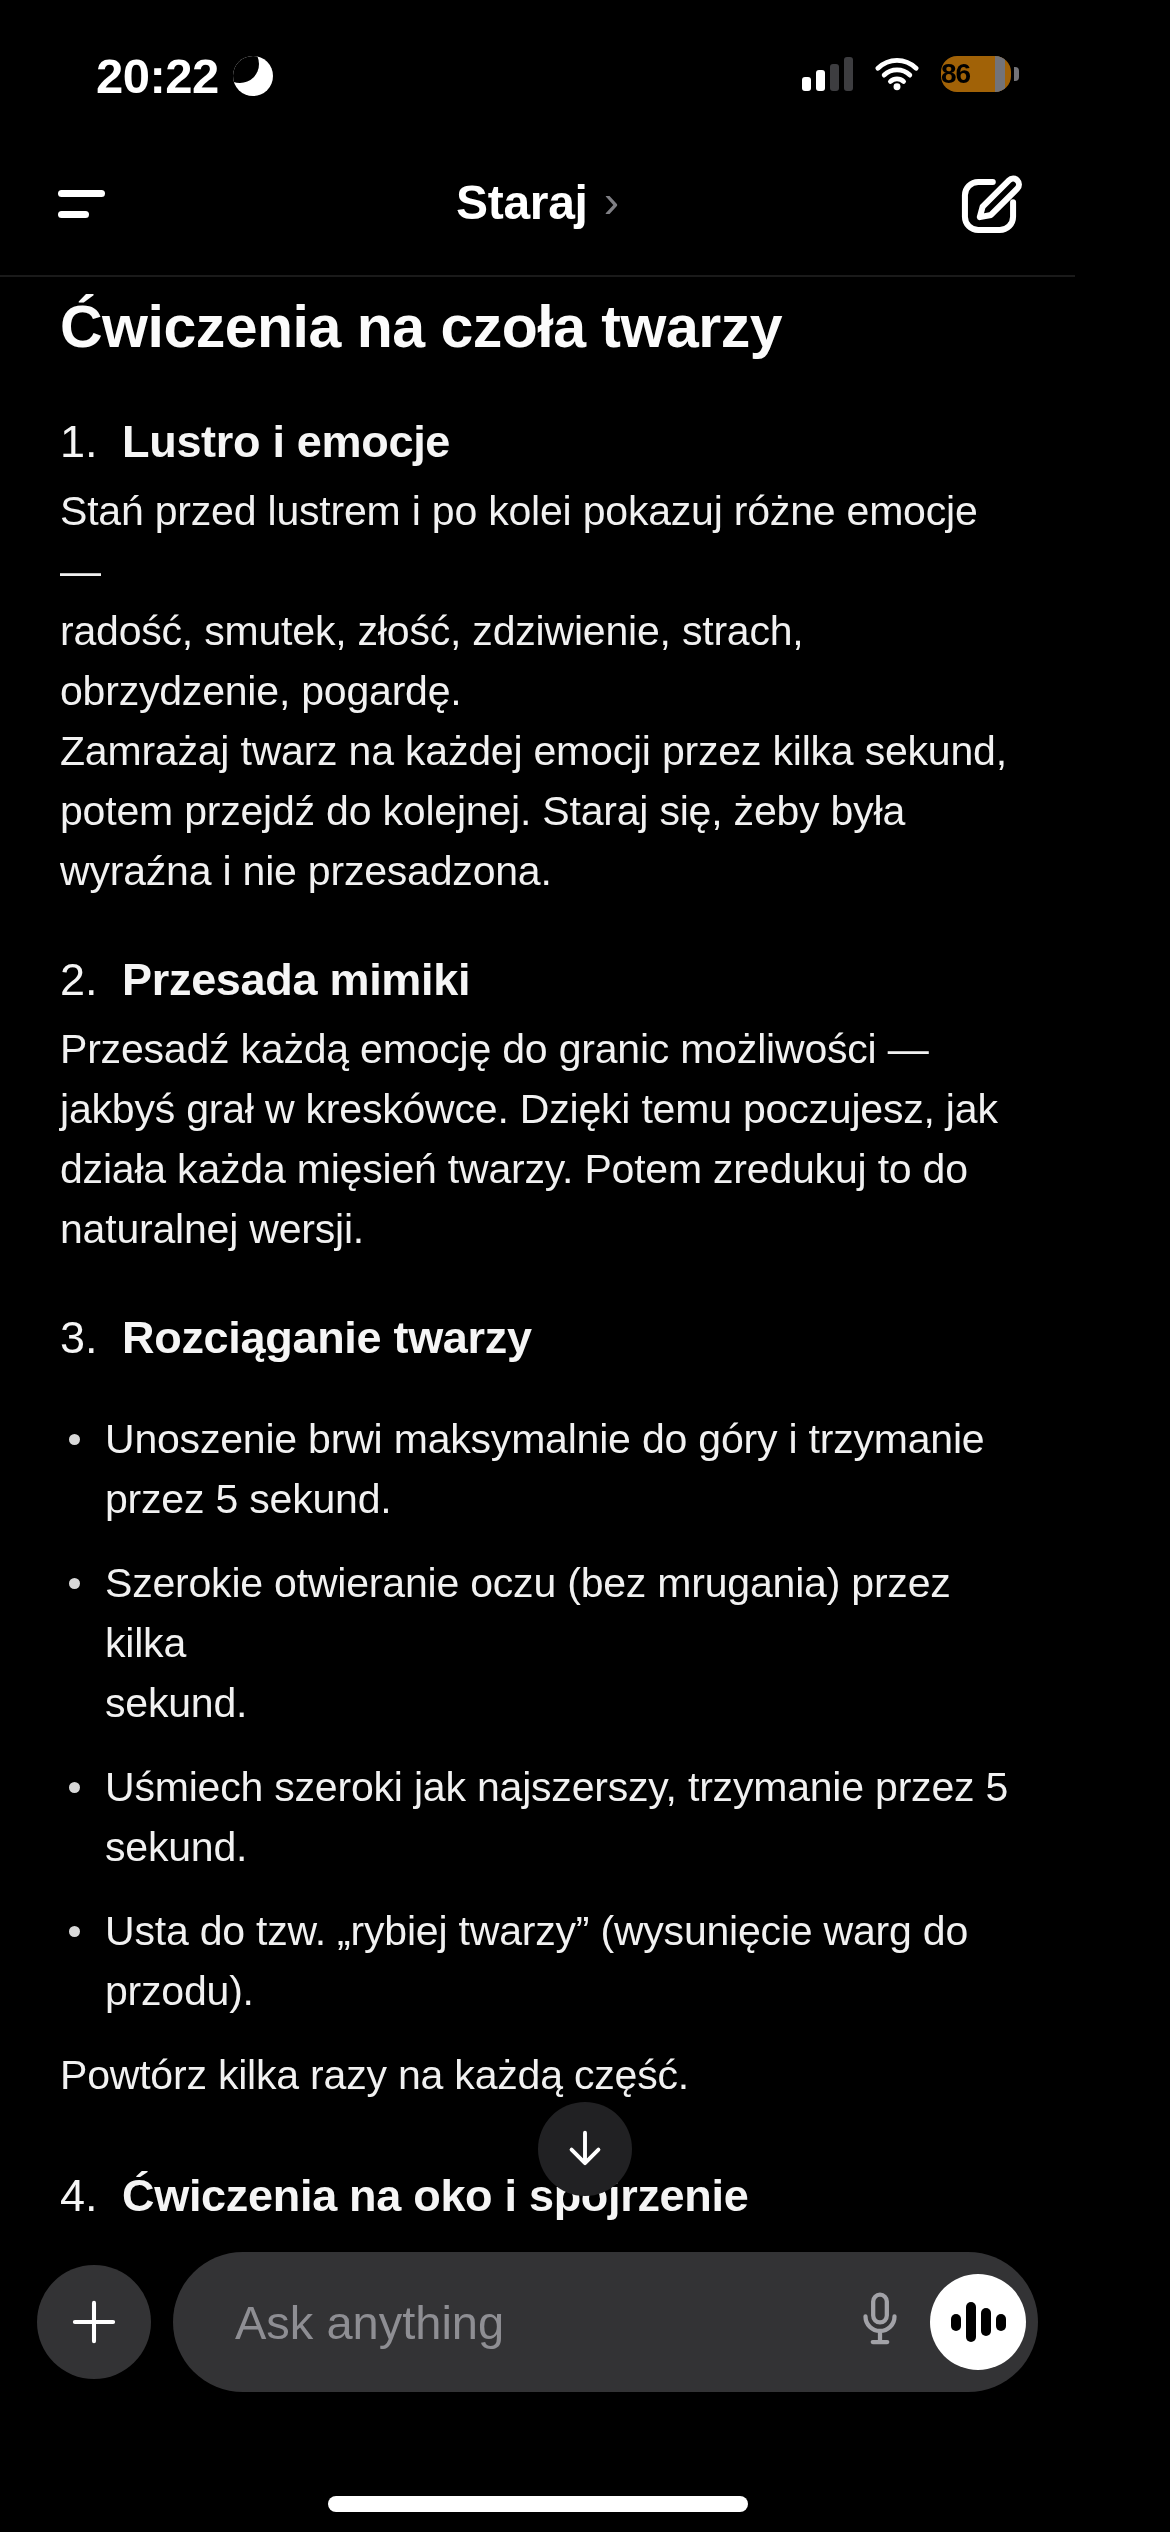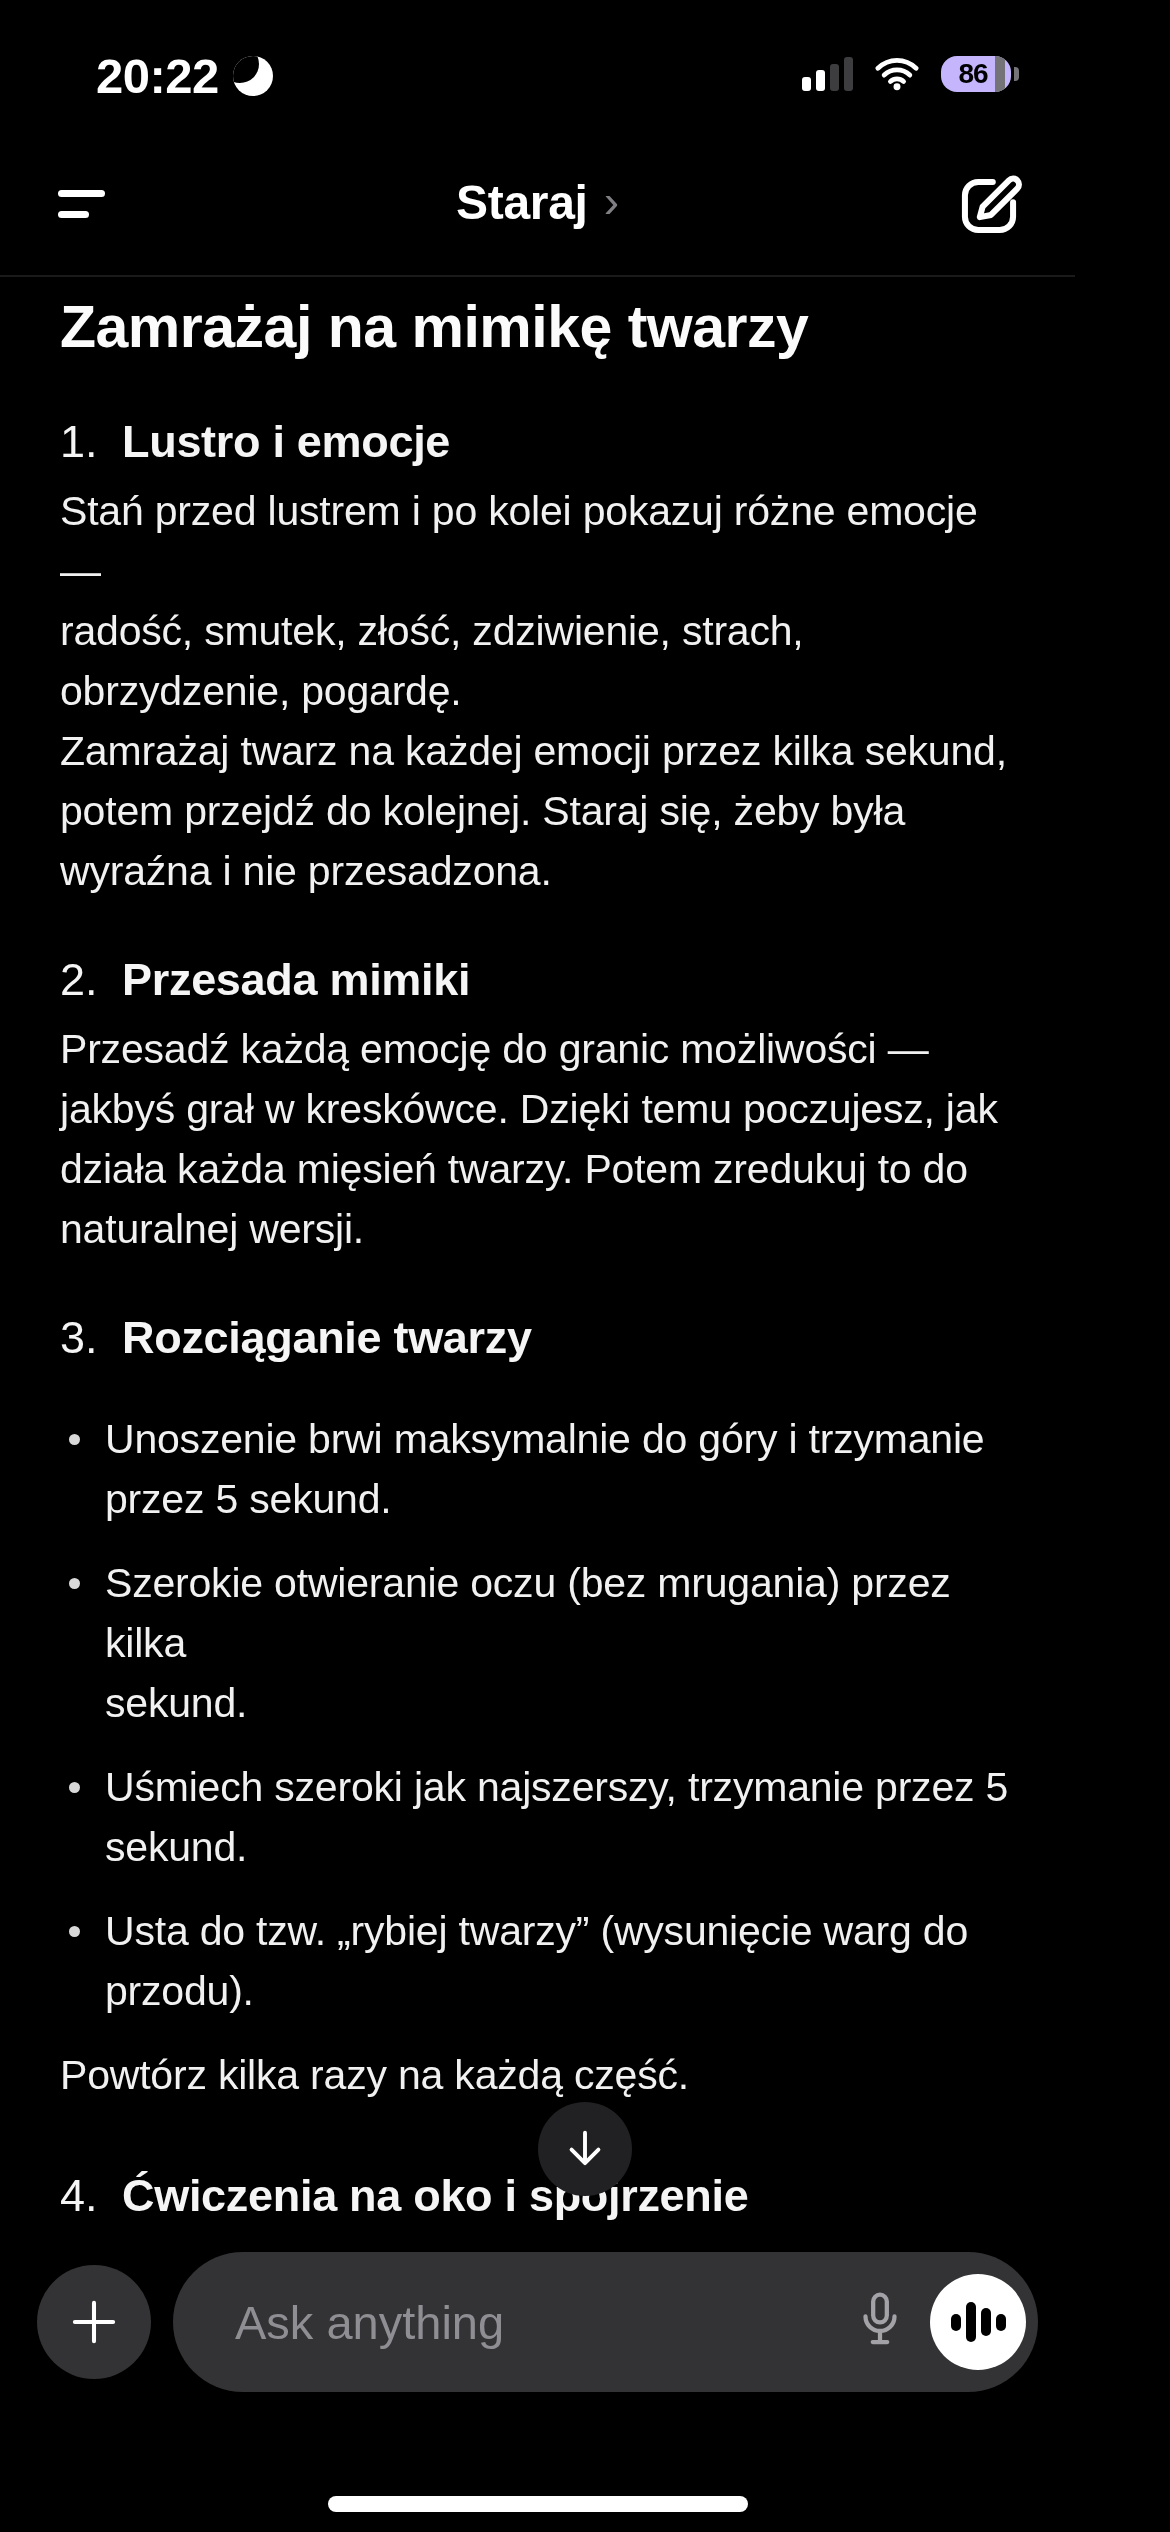--- a/index.html
+++ b/index.html
@@ -14,22 +14,22 @@
         background:#fff;overflow:hidden;}
   .moon::after{content:"";position:absolute;width:38px;height:38px;border-radius:50%;
         background:#000;left:-12px;top:-11px;}
   .status-right{position:absolute;right:56px;top:56px;display:flex;align-items:center;gap:22px;}
   .cell{display:flex;align-items:flex-end;gap:5px;height:34px;}
   .cell i{display:block;width:9px;border-radius:3px;background:#3d3d40;}
   .cell i:nth-child(1){height:14px;background:#fff;}
   .cell i:nth-child(2){height:21px;background:#fff;}
   .cell i:nth-child(3){height:27px;}
   .cell i:nth-child(4){height:34px;}
-  .battery{position:relative;width:70px;height:36px;border-radius:16px;background:#c4b5fd;
-           overflow:hidden;display:flex;align-items:center;justify-content:center;}
+  .battery{position:relative;width:70px;height:36px;border-radius:16px;background:#a16207;
+           overflow:hidden;display:flex;align-items:center;justify-content:flex-start;}
   .battery .gap-strip{position:absolute;right:0;top:0;bottom:0;width:10px;background:#737378;}
   .battery span{position:relative;font-size:28px;font-weight:700;color:#000;letter-spacing:-1px;
            margin-right:6px;}
   .battery-nub{width:5px;height:14px;background:#737378;border-radius:0 4px 4px 0;margin-left:3px;}
   .bat-wrap{display:flex;align-items:center;}
 
   
   .header{position:absolute;top:130px;left:0;right:0;height:145px;
           border-bottom:2px solid #1a1a1a;}
   .menu-btn{position:absolute;left:58px;top:44px;width:70px;height:60px;background:none;border:none;
@@ -134,21 +134,21 @@
     </button>
     <button class="compose-btn">
       <svg width="76" height="76" viewBox="0 0 24 24">
         <path d="M13.2 4.4H8.6A4.2 4.2 0 0 0 4.4 8.6v6.8a4.2 4.2 0 0 0 4.2 4.2h6.8a4.2 4.2 0 0 0 4.2-4.2v-4.6" fill="none" stroke="#fff" stroke-width="1.9" stroke-linecap="round"></path>
         <path d="M9.1 15.5l.9-3.3 8.3-8.3a1.85 1.85 0 0 1 2.62 2.62l-8.3 8.3-3.52.68z" fill="none" stroke="#fff" stroke-width="1.9" stroke-linejoin="round"></path>
       </svg>
     </button>
   </div>
 
   <main class="content">
-    <h1 class="msg-title">Zamrażaj na mimikę twarzy</h1>
+    <h1 class="msg-title">Ćwiczenia na czoła twarzy</h1>
 
     <div class="sec-h">
       <span class="num">1.</span><span class="sec-t">Lustro i emocje</span>
     </div>
     <p class="para">Stań przed lustrem i po kolei pokazuj różne emocje —
 radość, smutek, złość, zdziwienie, strach,
 obrzydzenie, pogardę.
 Zamrażaj twarz na każdej emocji przez kilka sekund,
 potem przejdź do kolejnej. Staraj się, żeby była
 wyraźna i nie przesadzona.</p>

